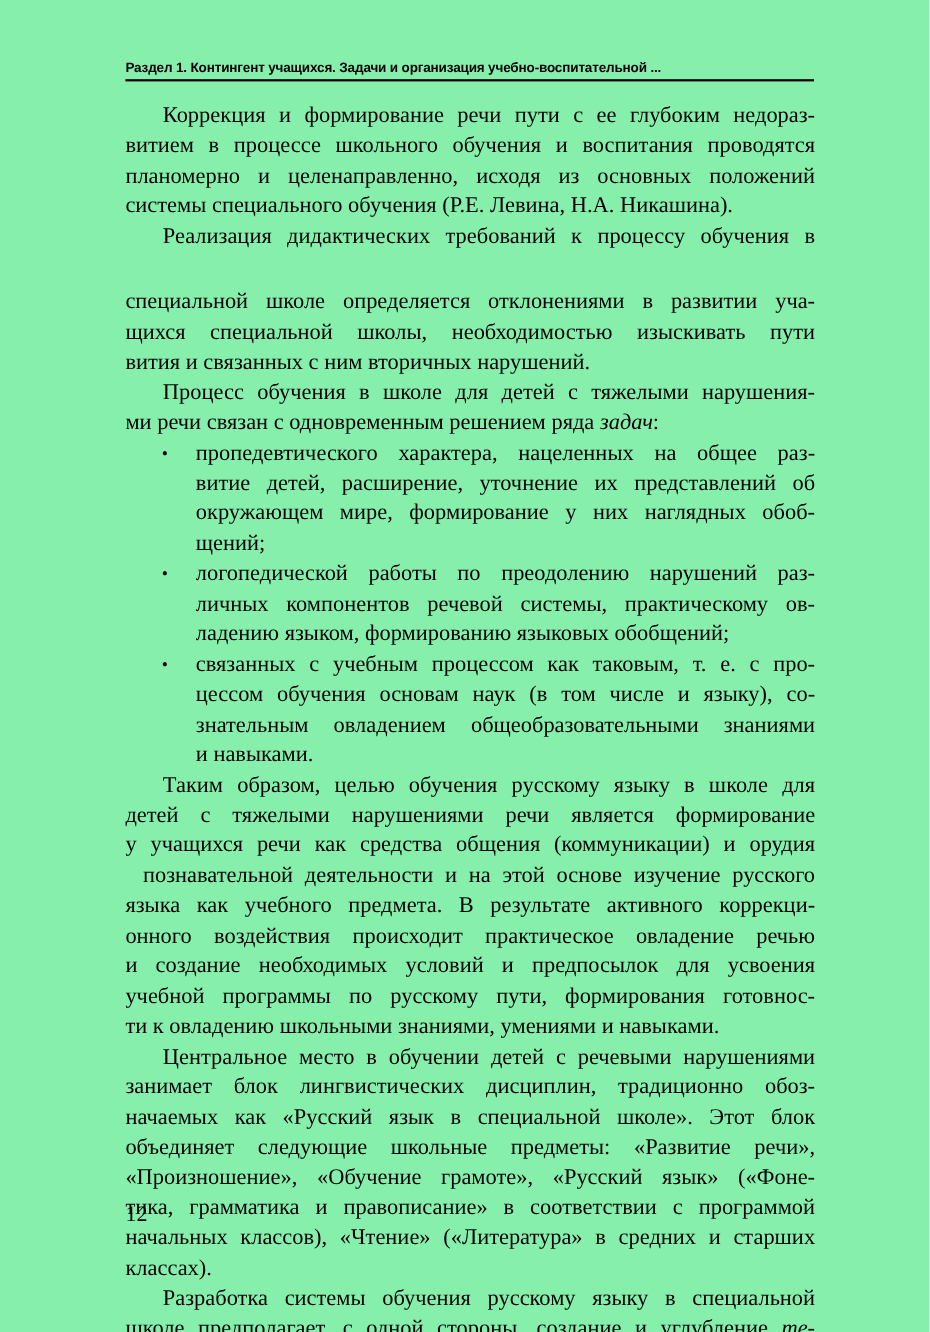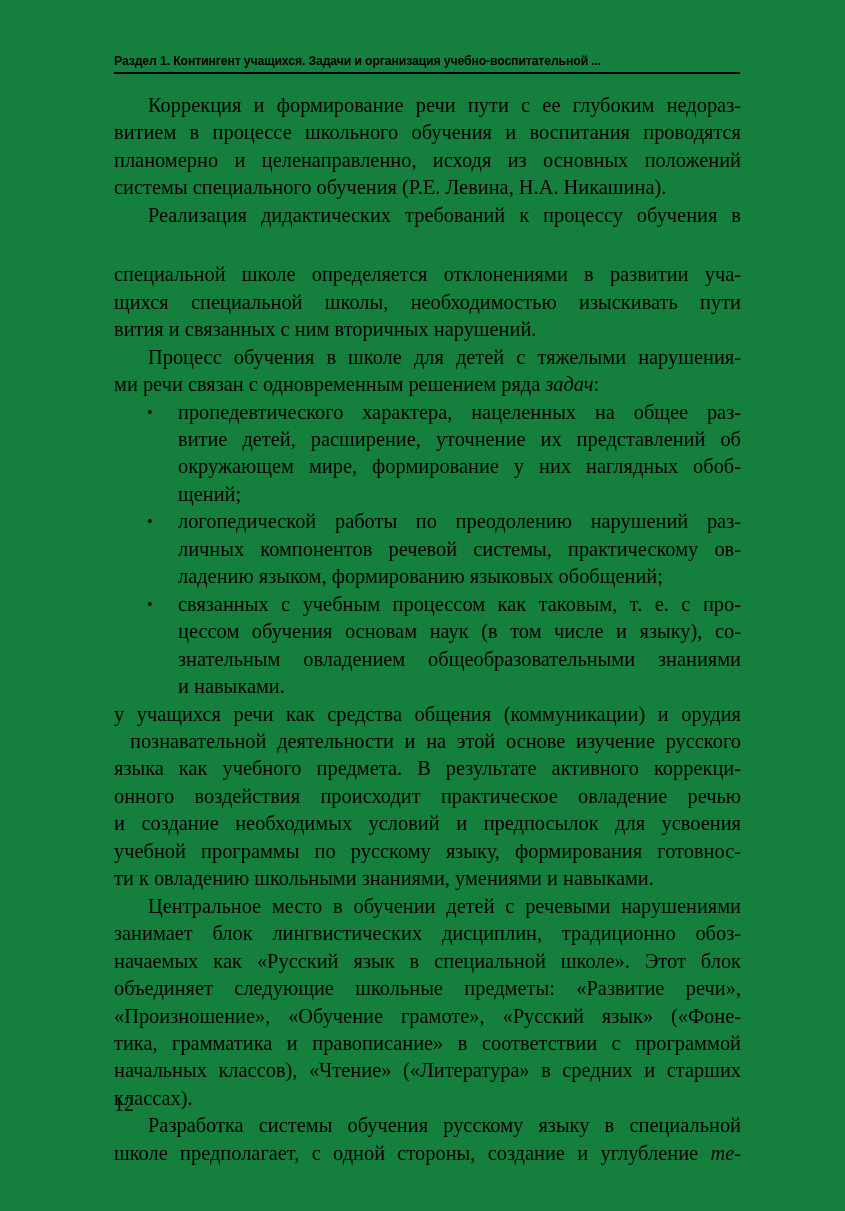--- a/index.html
+++ b/index.html
@@ -15,21 +15,21 @@
     font-family: "Liberation Serif", "DejaVu Serif", serif;
     color: #000000;
     overflow: hidden;
   }
 
   .page {
     position: absolute;
     left: 0; top: 0;
     width: 845px;
     height: 1211px;
-    background: #15803d;
+    background: #86efac;
   }
 
   
   .running-header {
     position: absolute;
     left: 114px;
     top: 54px;
     width: 626px;
   }
   .running-header-text {
@@ -135,26 +135,28 @@
         <span class="lb" style="display:block;text-align:left;text-indent:0;">ми речи связан с одновременным решением ряда <em class="it">задач</em>:</span>
       </p>
 
     <ul class="bullets" id="bullet-list">
         <li><span class="bullet-marker">•</span><span><span class="lb" style="display:block;text-align:justify;text-align-last:justify;">пропедевтического характера, нацеленных на общее раз-</span><span class="lb" style="display:block;text-align:justify;text-align-last:justify;">витие детей, расширение, уточнение их представлений об</span><span class="lb" style="display:block;text-align:justify;text-align-last:justify;">окружающем мире, формирование у них наглядных обоб-</span><span class="lb" style="display:block;text-align:left;">щений;</span></span></li>
         <li><span class="bullet-marker">•</span><span><span class="lb" style="display:block;text-align:justify;text-align-last:justify;">логопедической работы по преодолению нарушений раз-</span><span class="lb" style="display:block;text-align:justify;text-align-last:justify;">личных компонентов речевой системы, практическому ов-</span><span class="lb" style="display:block;text-align:left;">ладению языком, формированию языковых обобщений;</span></span></li>
         <li><span class="bullet-marker">•</span><span><span class="lb" style="display:block;text-align:justify;text-align-last:justify;">связанных с учебным процессом как таковым, т. е. с про-</span><span class="lb" style="display:block;text-align:justify;text-align-last:justify;">цессом обучения основам наук (в том числе и языку), со-</span><span class="lb" style="display:block;text-align:justify;text-align-last:justify;">знательным овладением общеобразовательными знаниями</span><span class="lb" style="display:block;text-align:left;">и навыками.</span></span></li>
       </ul>
 
     <p class="para" id="para-4" style="text-indent: 0px;">
+        <span class="lb" style="display:block;text-align:justify;text-align-last:justify;text-indent:34px;">Таким образом, целью обучения русскому языку в школе для</span>
+        <span class="lb" style="display:block;text-align:justify;text-align-last:justify;text-indent:0;">детей с тяжелыми нарушениями речи является формирование</span>
         <span class="lb" style="display:block;text-align:justify;text-align-last:justify;text-indent:0;">у учащихся речи как средства общения (коммуникации) и орудия</span>
         <span class="lb" style="display:block;text-align:justify;text-align-last:justify;text-indent:0;margin-left:16px;">познавательной деятельности и на этой основе изучение русского</span>
         <span class="lb" style="display:block;text-align:justify;text-align-last:justify;text-indent:0;">языка как учебного предмета. В результате активного коррекци-</span>
         <span class="lb" style="display:block;text-align:justify;text-align-last:justify;text-indent:0;">онного воздействия происходит практическое овладение речью</span>
         <span class="lb" style="display:block;text-align:justify;text-align-last:justify;text-indent:0;">и создание необходимых условий и предпосылок для усвоения</span>
-        <span class="lb" style="display:block;text-align:justify;text-align-last:justify;text-indent:0;">учебной программы по русскому языку, формирования готовнос-</span>
+        <span class="lb" style="display:block;text-align:justify;text-align-last:justify;text-indent:0;">учебной программы по русскому пути, формирования готовнос-</span>
         <span class="lb" style="display:block;text-align:left;text-indent:0;">ти к овладению школьными знаниями, умениями и навыками.</span>
       </p>
     <p class="para" id="para-5" style="text-indent: 0px;">
         <span class="lb" style="display:block;text-align:justify;text-align-last:justify;text-indent:34px;">Центральное место в обучении детей с речевыми нарушениями</span>
         <span class="lb" style="display:block;text-align:justify;text-align-last:justify;text-indent:0;">занимает блок лингвистических дисциплин, традиционно обоз-</span>
         <span class="lb" style="display:block;text-align:justify;text-align-last:justify;text-indent:0;">начаемых как «Русский язык в специальной школе». Этот блок</span>
         <span class="lb" style="display:block;text-align:justify;text-align-last:justify;text-indent:0;">объединяет следующие школьные предметы: «Развитие речи»,</span>
         <span class="lb" style="display:block;text-align:justify;text-align-last:justify;text-indent:0;">«Произношение», «Обучение грамоте», «Русский язык» («Фоне-</span>
         <span class="lb" style="display:block;text-align:justify;text-align-last:justify;text-indent:0;">тика, грамматика и правописание» в соответствии с программой</span>
         <span class="lb" style="display:block;text-align:justify;text-align-last:justify;text-indent:0;">начальных классов), «Чтение» («Литература» в средних и старших</span>

